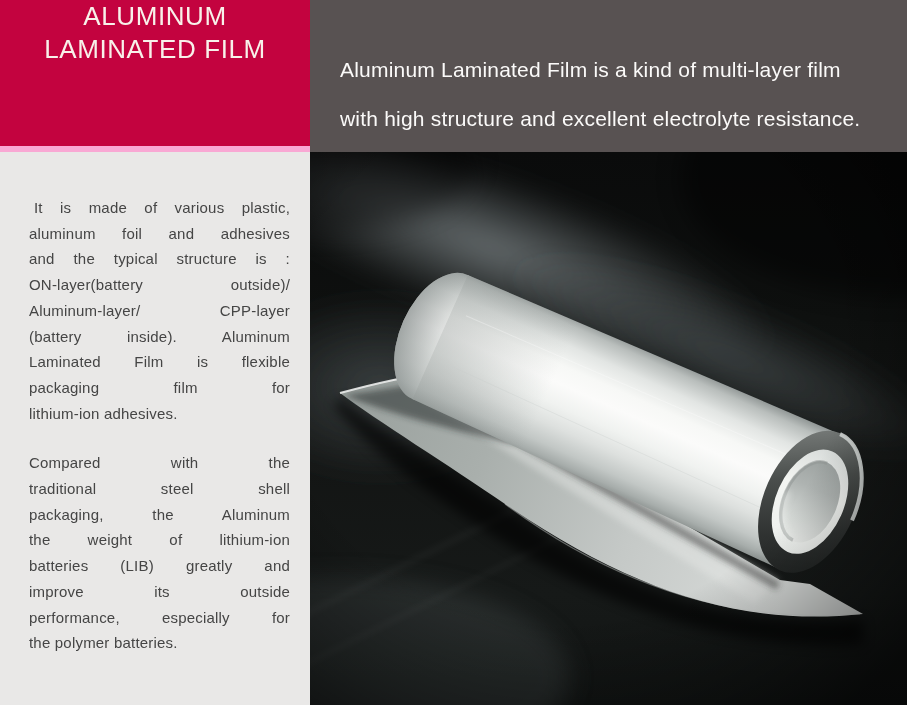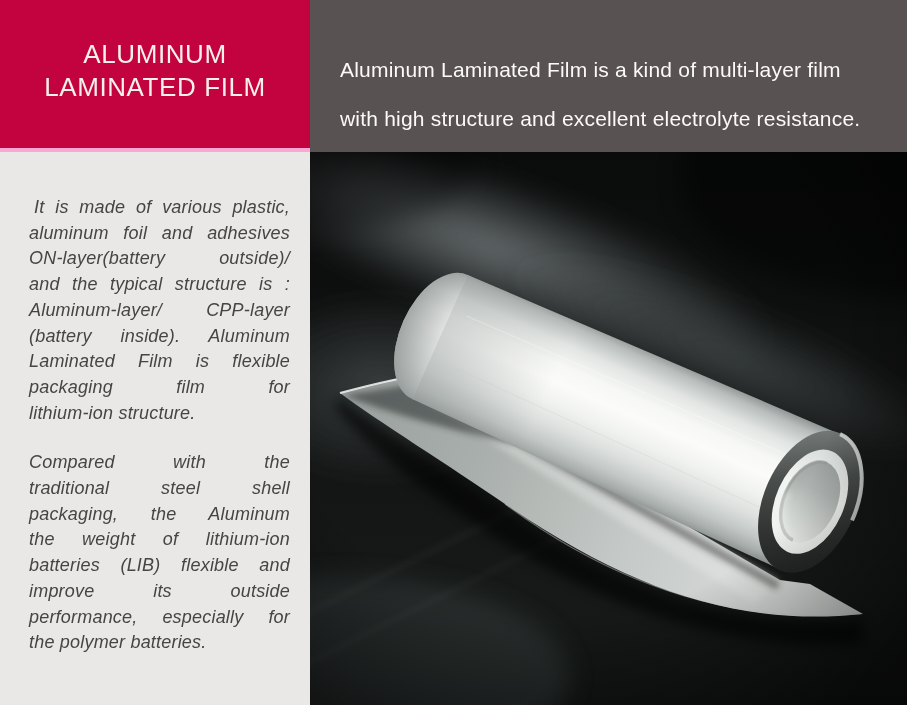--- a/index.html
+++ b/index.html
@@ -13,22 +13,21 @@
     grid-template-rows:152px 553px;
     font-family:"Liberation Sans", sans-serif;
     overflow:hidden;
     background:#ffffff;
   }
 
   
   .banner {
     grid-column:1; grid-row:1;
     background:var(--banner-bg, #C3033F);
-    border-bottom:4px solid #f9a8d4;
-    padding-top:38px;
+    border-bottom:6px solid #f9a8d4;
   }
   .banner-line {
     text-align:center;
     color:var(--banner-text, #F8F1EA);
     font-size:26px; line-height:33px;
     letter-spacing:0.6px;
     font-weight:400;
     white-space:nowrap;
   }
 
@@ -45,23 +44,22 @@
     white-space:nowrap;
     margin-top:15px;
   }
 
   
   .article {
     grid-column:1; grid-row:2;
     background:var(--article-bg, #E9E8E7);
     padding:43px 20px 0 29px;
     color:var(--article-text, #454545);
-    font-size:18px; line-height:25.7px;
+    font-size:15px; line-height:25.7px;
     letter-spacing:0.2px;
-    font-style:italic;
   }
   .para + .para { margin-top:24px; }
   .line {
     text-align:justify;
     text-align-last:justify;
     text-justify:inter-character;
   }
   .line.endline { text-align-last:left; }
   .para:first-child .line:first-child { text-indent:5px; }
 
@@ -90,34 +88,34 @@
         <div class="tagline-line">Aluminum Laminated Film is a kind of multi-layer film</div>
         <div class="tagline-line">with high structure and excellent electrolyte resistance.</div>
       </div>
   </div>
 
   <div class="article">
     <div id="article-text">
         <div class="para">
           <div class="line"> It is made of various plastic,</div>
           <div class="line">aluminum foil and adhesives</div>
+          <div class="line">and the typical structure is :</div>
           <div class="line">ON-layer(battery outside)/</div>
-          <div class="line">and the typical structure is :</div>
           <div class="line">Aluminum-layer/ CPP-layer</div>
           <div class="line">(battery inside). Aluminum</div>
           <div class="line">Laminated Film is flexible</div>
           <div class="line">packaging film for</div>
-          <div class="line endline">lithium-ion structure.</div>
+          <div class="line endline">lithium-ion adhesives.</div>
         </div>
         <div class="para">
           <div class="line">Compared with the</div>
           <div class="line">traditional steel shell</div>
           <div class="line">packaging, the Aluminum</div>
           <div class="line">the weight of lithium-ion</div>
-          <div class="line">batteries (LIB) flexible and</div>
+          <div class="line">batteries (LIB) greatly and</div>
           <div class="line">improve its outside</div>
           <div class="line">performance, especially for</div>
           <div class="line endline">the polymer batteries.</div>
         </div>
       </div>
   </div>
 
   <div class="photo">
     <svg width="597" height="553" viewBox="0 0 597 553" xmlns="http://www.w3.org/2000/svg">
       <defs>

